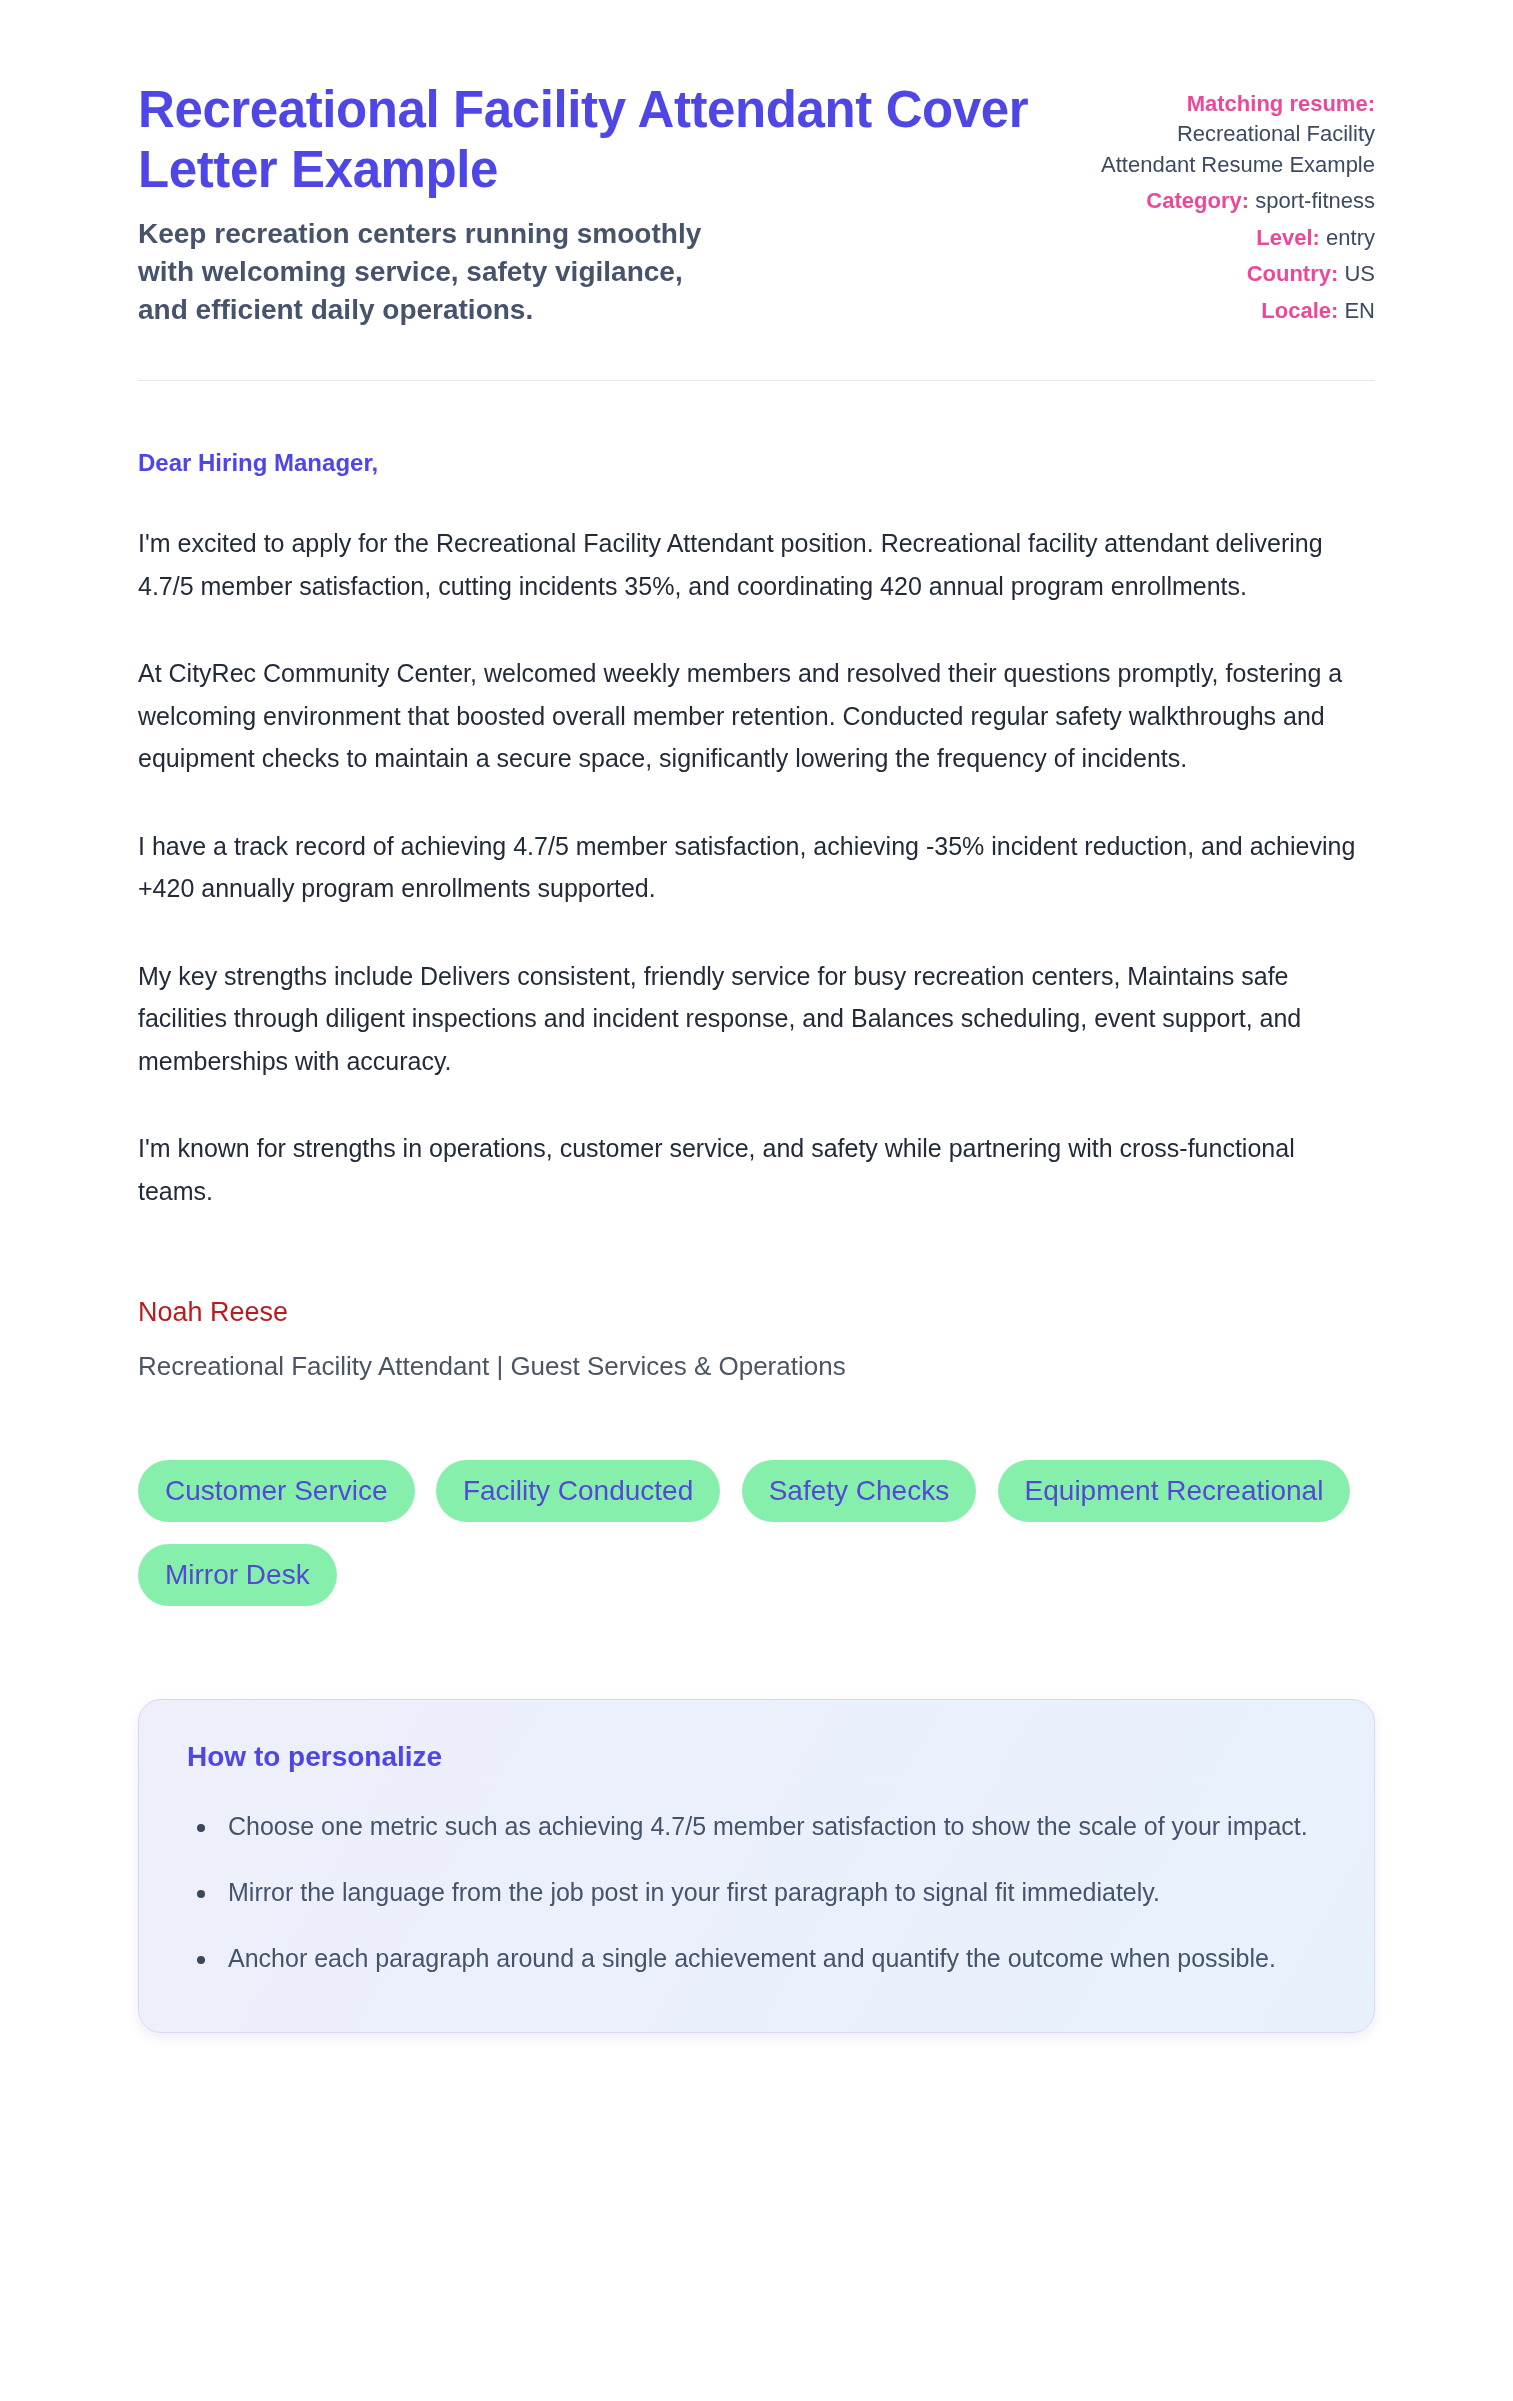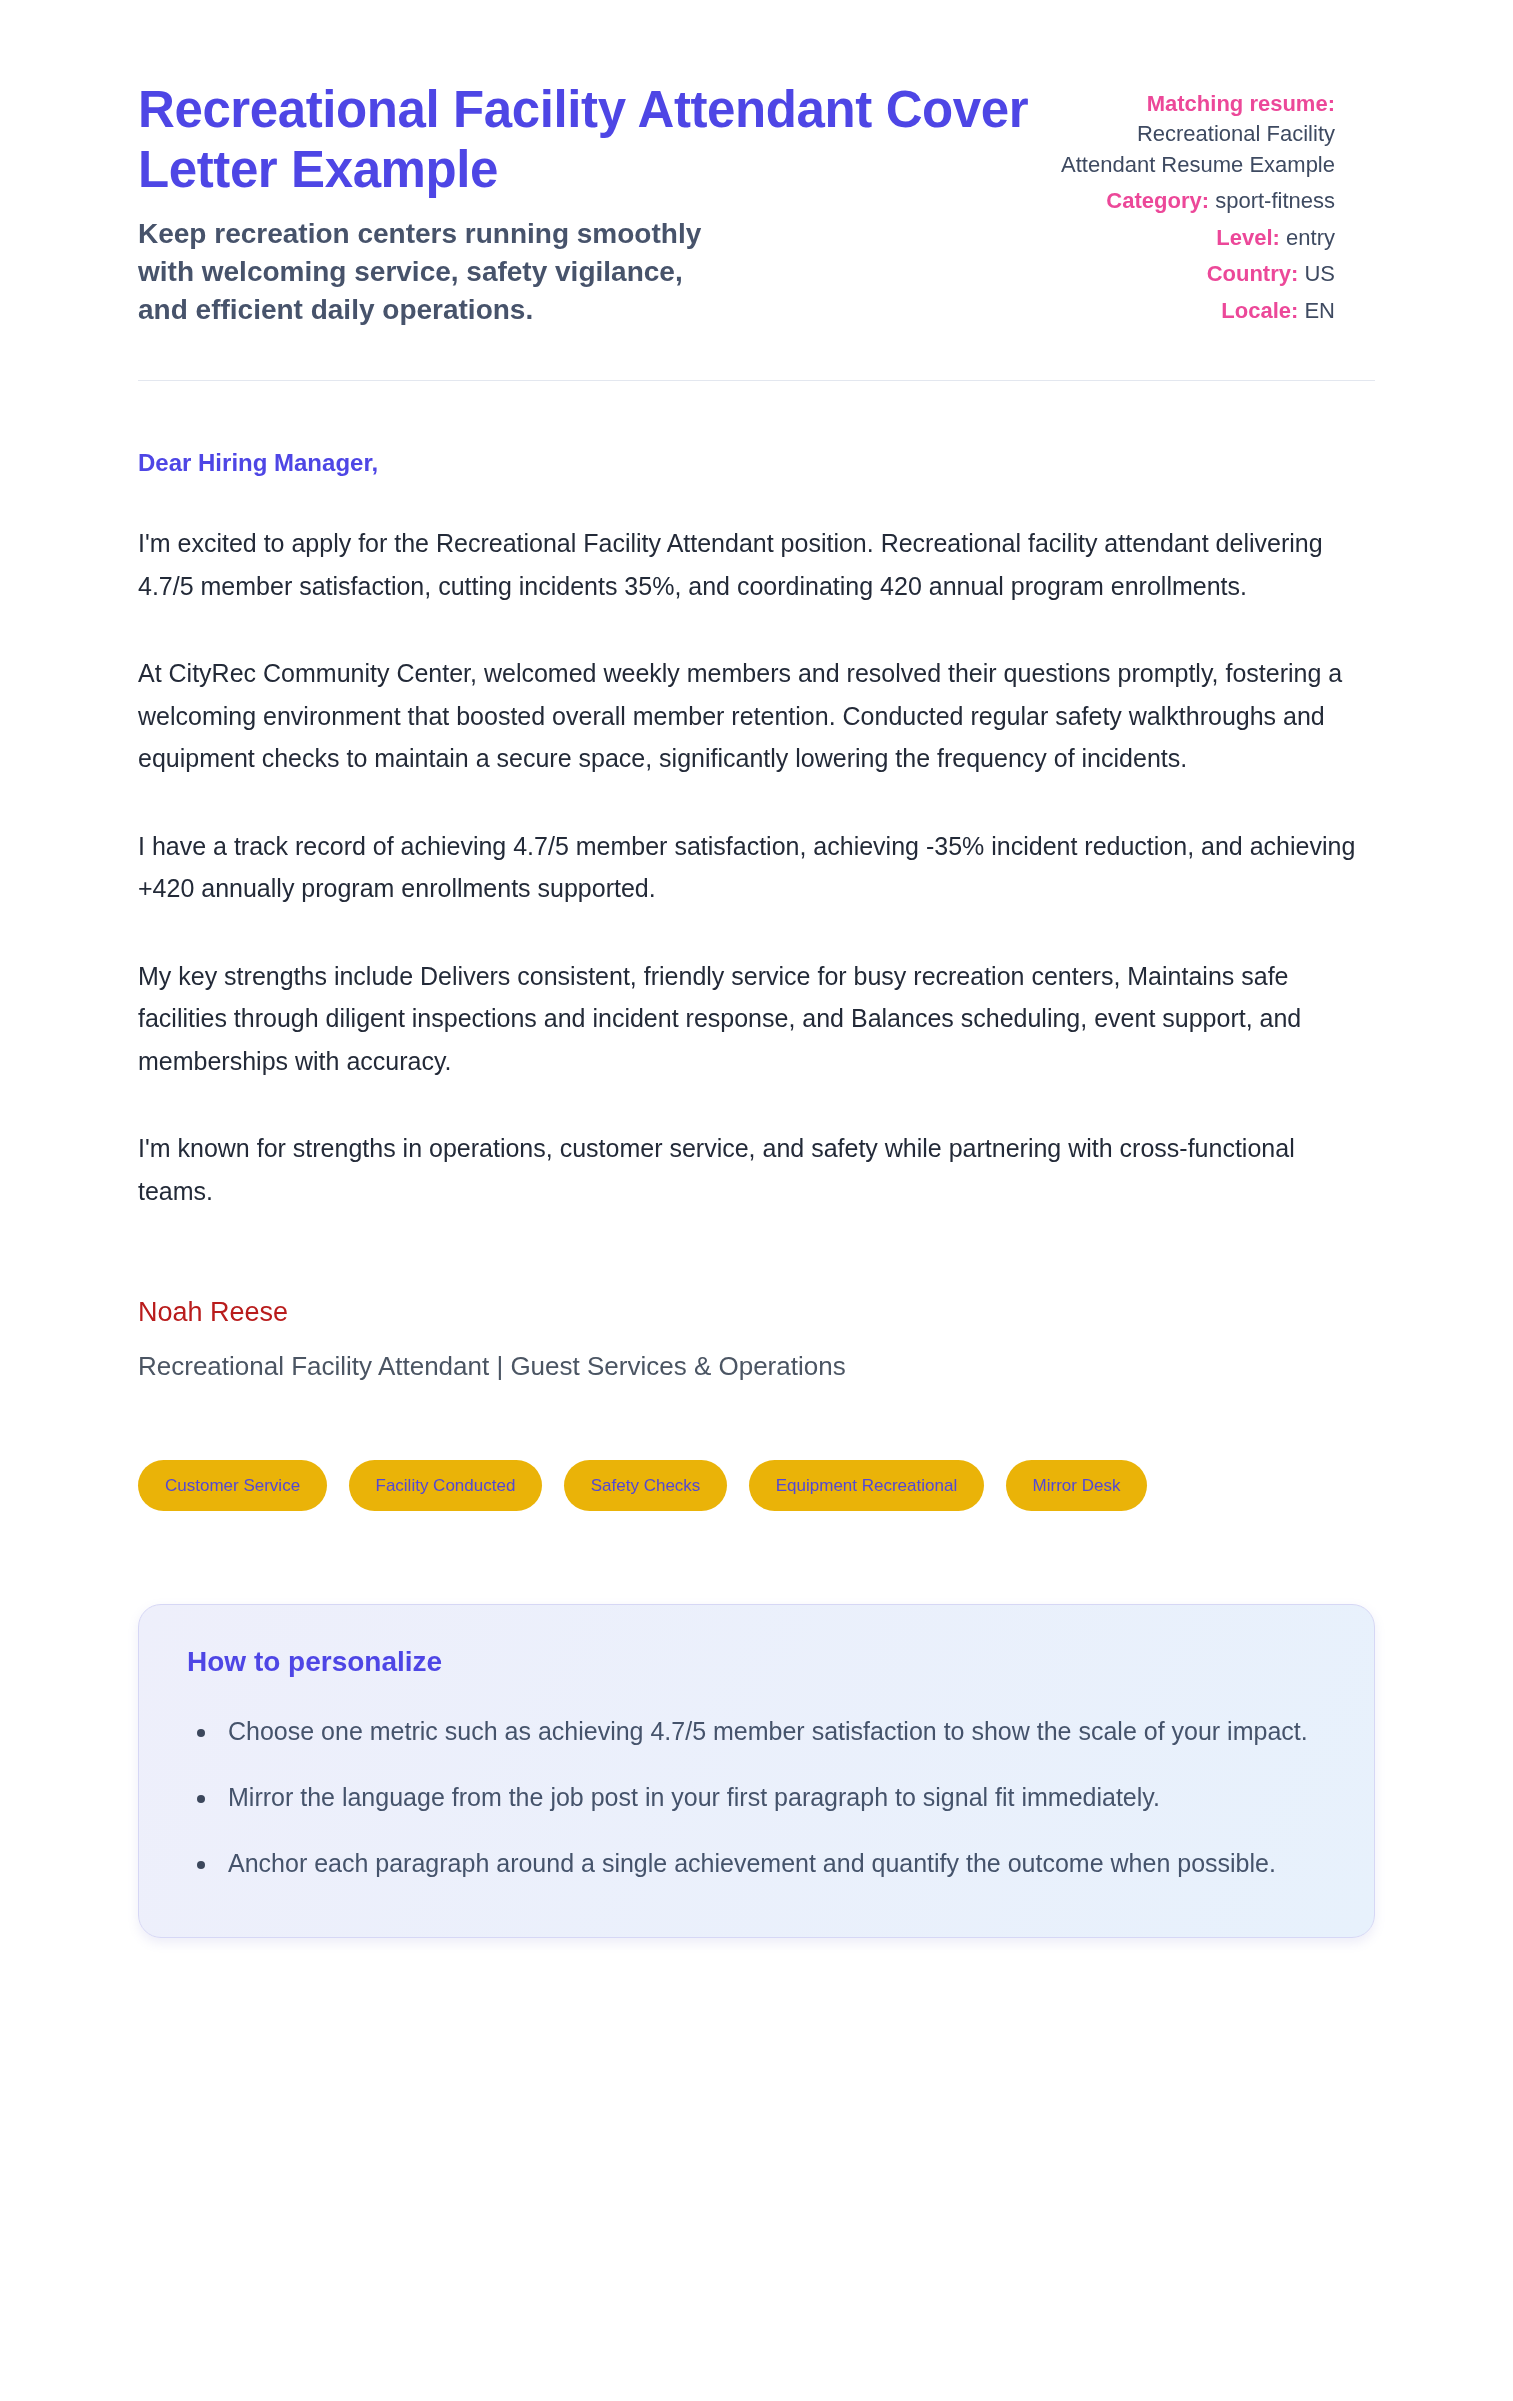--- a/index.html
+++ b/index.html
@@ -10,20 +10,21 @@
     color: #252b37;
   }
   .page {
     max-width: 1237px;
     margin: 0 auto;
     padding: 80px 0 87px;
   }
   
   .header {
     display: flex;
+    justify-content: space-between;
     align-items: flex-start;
   }
   .header-left { max-width: 917px; }
   .title {
     margin: 0 0 14.2px;
     font-size: 51px;
     line-height: 1.18;
     font-weight: bold;
     letter-spacing: -0.4px;
     color: #4e46e5;
@@ -79,23 +80,23 @@
   }
   
   .chips {
     margin-top: 78px;
     display: flex;
     flex-wrap: wrap;
     gap: 21.4px;
   }
   .chip {
     display: inline-block;
-    background: #eab308;
+    background: #86efac;
     color: #5349d4;
-    font-size: 17px;
+    font-size: 28px;
     line-height: 1;
     padding: 17px 27px;
     border-radius: 889px;
     white-space: nowrap;
   }
   
   .tipbox {
     margin-top: 93px;
     background: linear-gradient(120deg, #eeeffb 0%, #e7f1fc 100%);
     border: 1.8px solid #d6d7f5;

